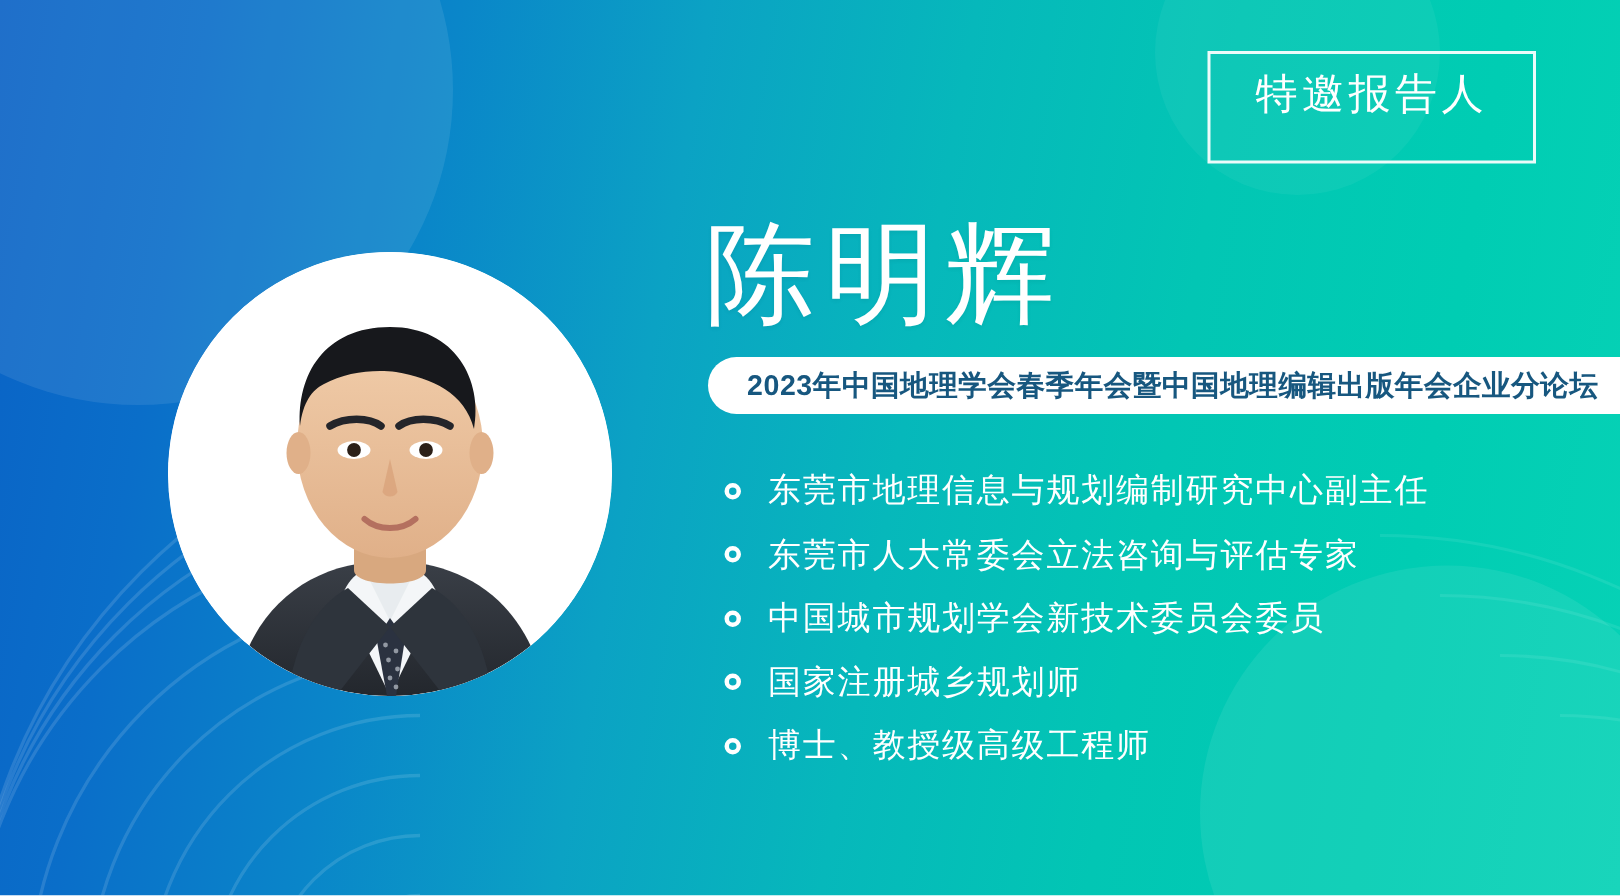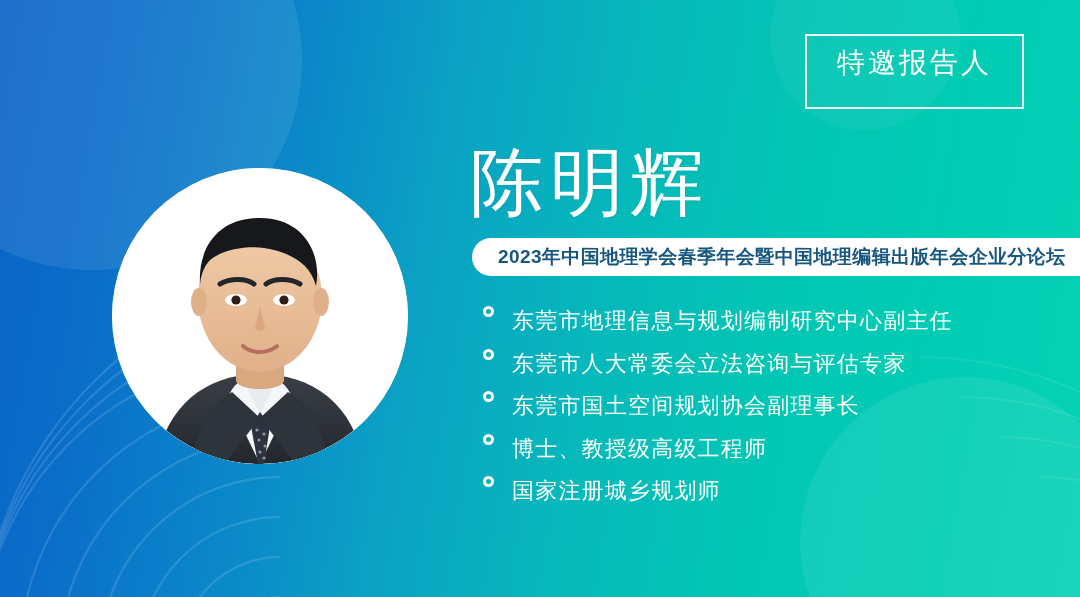--- a/index.html
+++ b/index.html
@@ -125,21 +125,21 @@
   .creds {
     position: absolute;
     left: 483px;
     top: 306px;
     list-style: none;
     margin: 0;
     padding: 0;
   }
   .cred-item {
     display: flex;
-    align-items: flex-start;
+    align-items: center;
     height: 42.5px;
     color: #ffffff;
     font-size: 22px;
     letter-spacing: 1.2px;
     white-space: nowrap;
   }
   .cred-bullet {
     flex: 0 0 auto;
     width: 11px;
     height: 11px;
@@ -258,25 +258,25 @@
     <li class="cred-item">
       <span class="cred-bullet"></span>
       <span class="cred-label">东莞市地理信息与规划编制研究中心副主任</span>
     </li>
     <li class="cred-item">
       <span class="cred-bullet"></span>
       <span class="cred-label">东莞市人大常委会立法咨询与评估专家</span>
     </li>
     <li class="cred-item">
       <span class="cred-bullet"></span>
-      <span class="cred-label">东莞市国土空间规划协会副理事长</span>
+      <span class="cred-label">中国城市规划学会新技术委员会委员</span>
+    </li>
+    <li class="cred-item">
+      <span class="cred-bullet"></span>
+      <span class="cred-label">国家注册城乡规划师</span>
     </li>
     <li class="cred-item">
       <span class="cred-bullet"></span>
       <span class="cred-label">博士、教授级高级工程师</span>
     </li>
-    <li class="cred-item">
-      <span class="cred-bullet"></span>
-      <span class="cred-label">国家注册城乡规划师</span>
-    </li>
   </ul>
 
 </div>
 
 </body></html>

